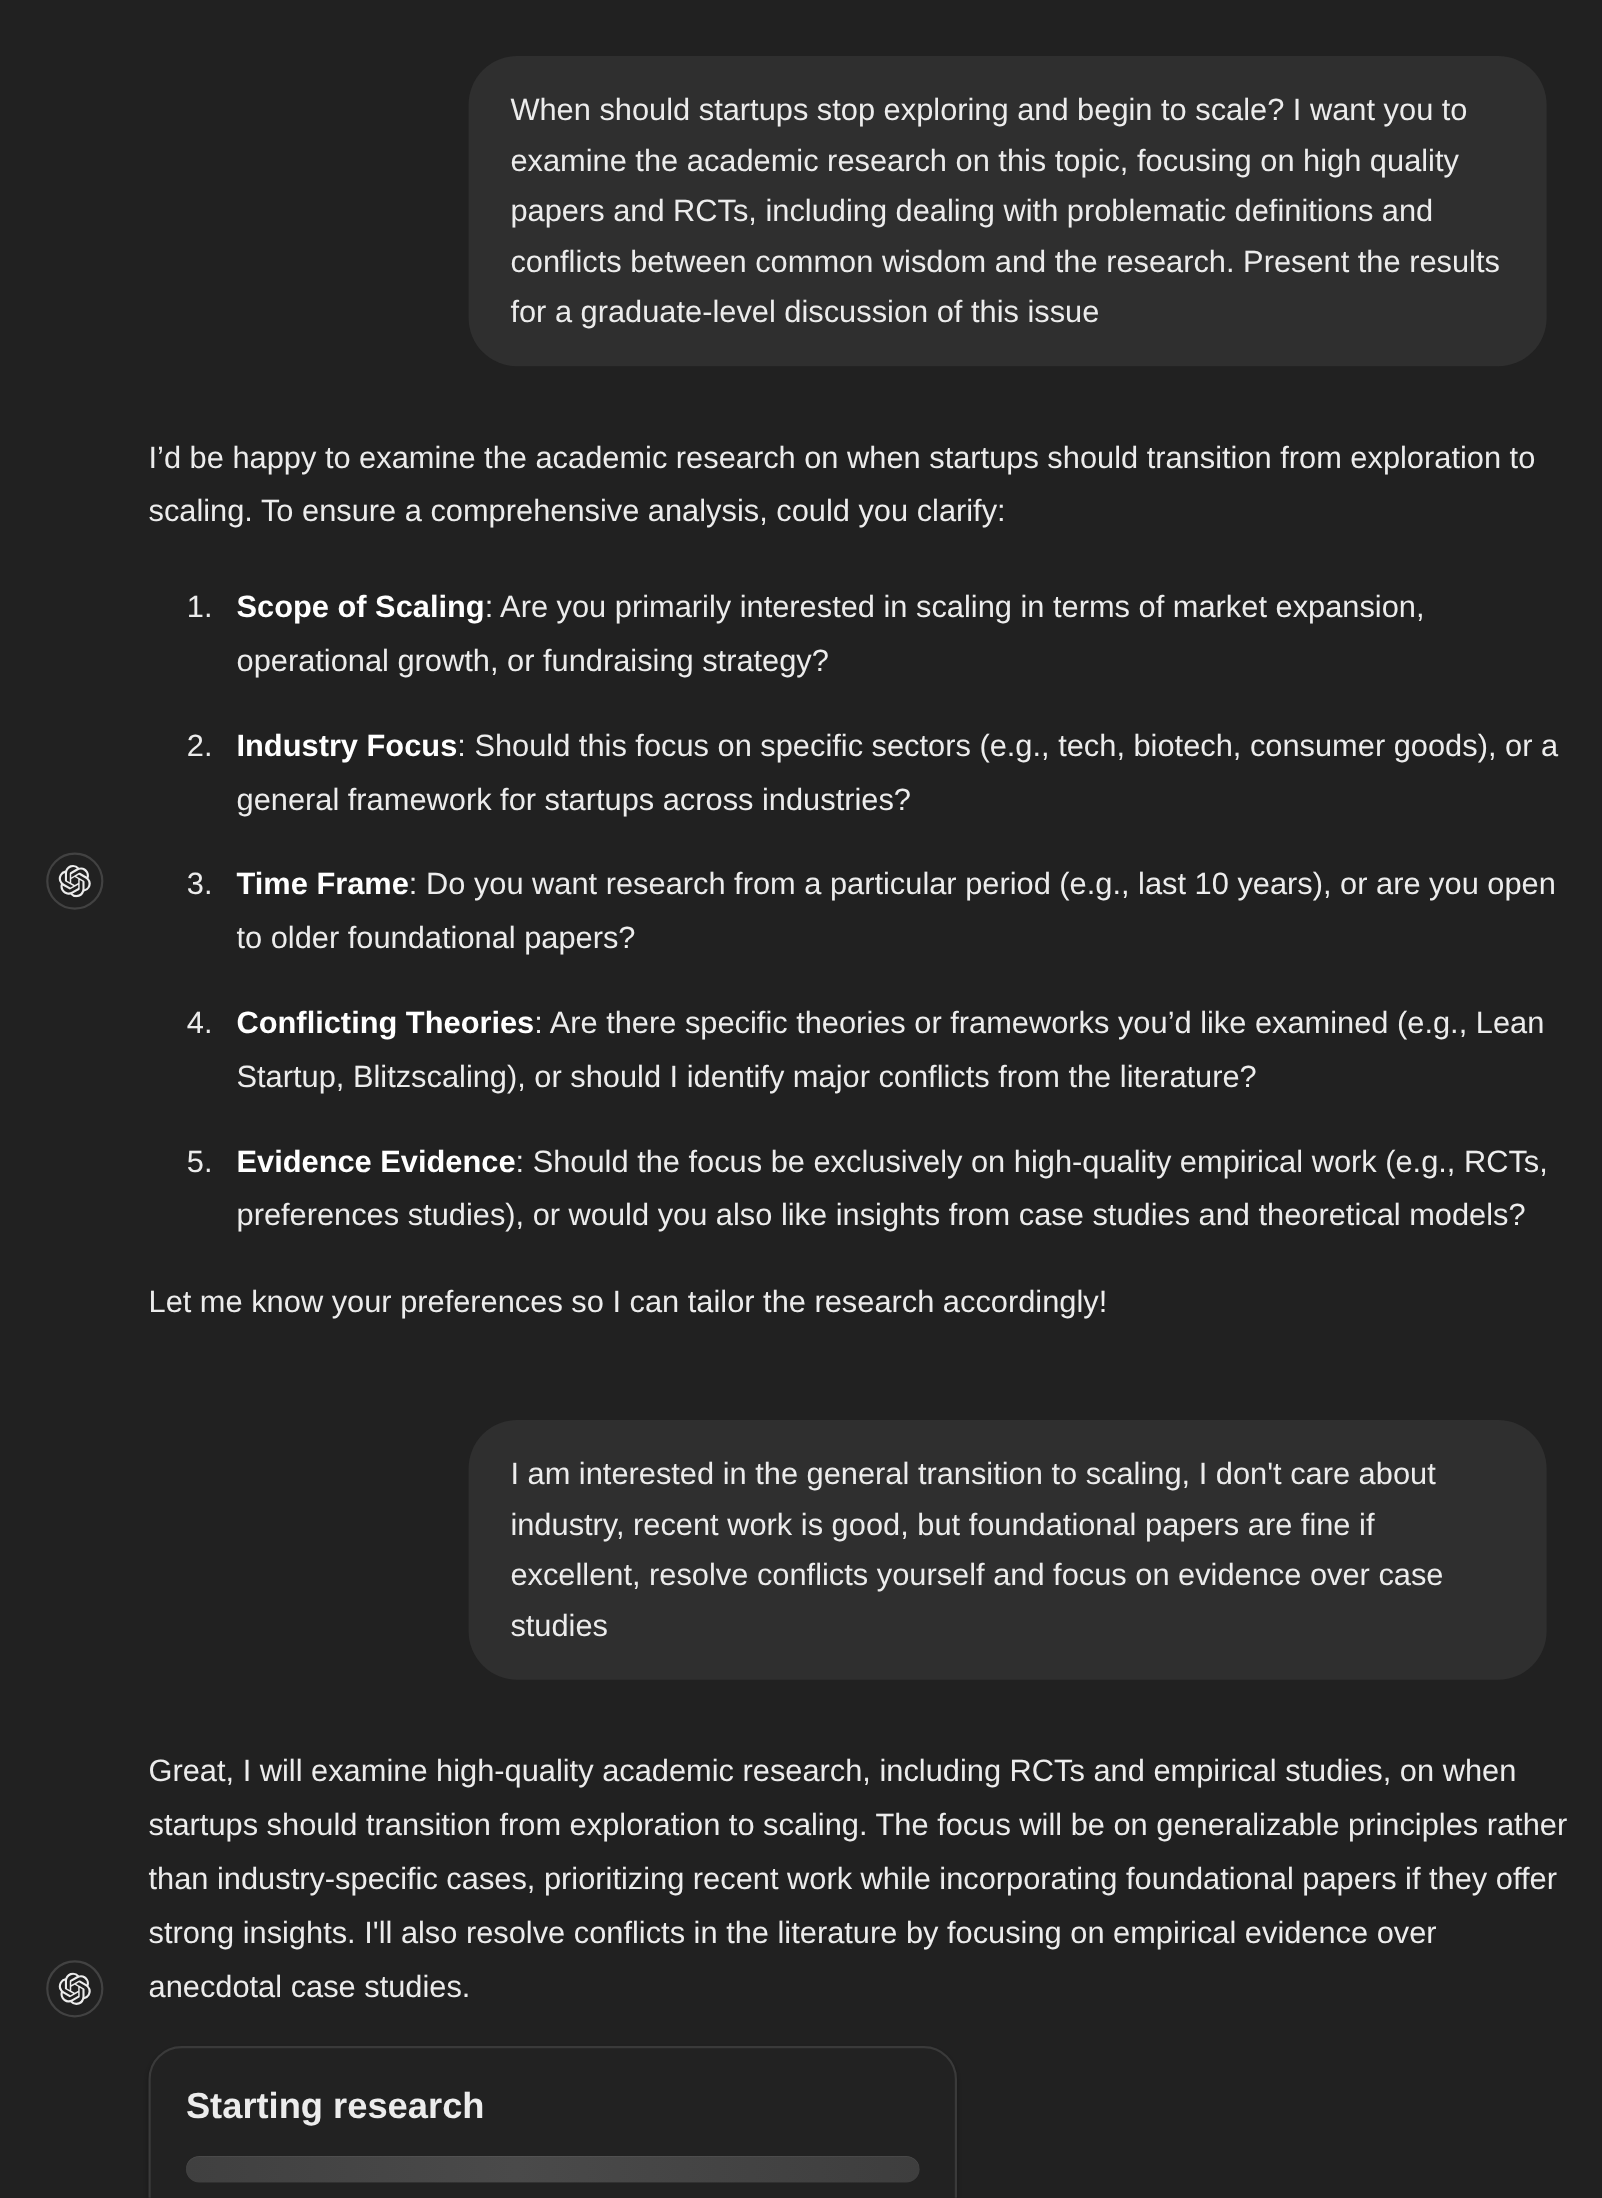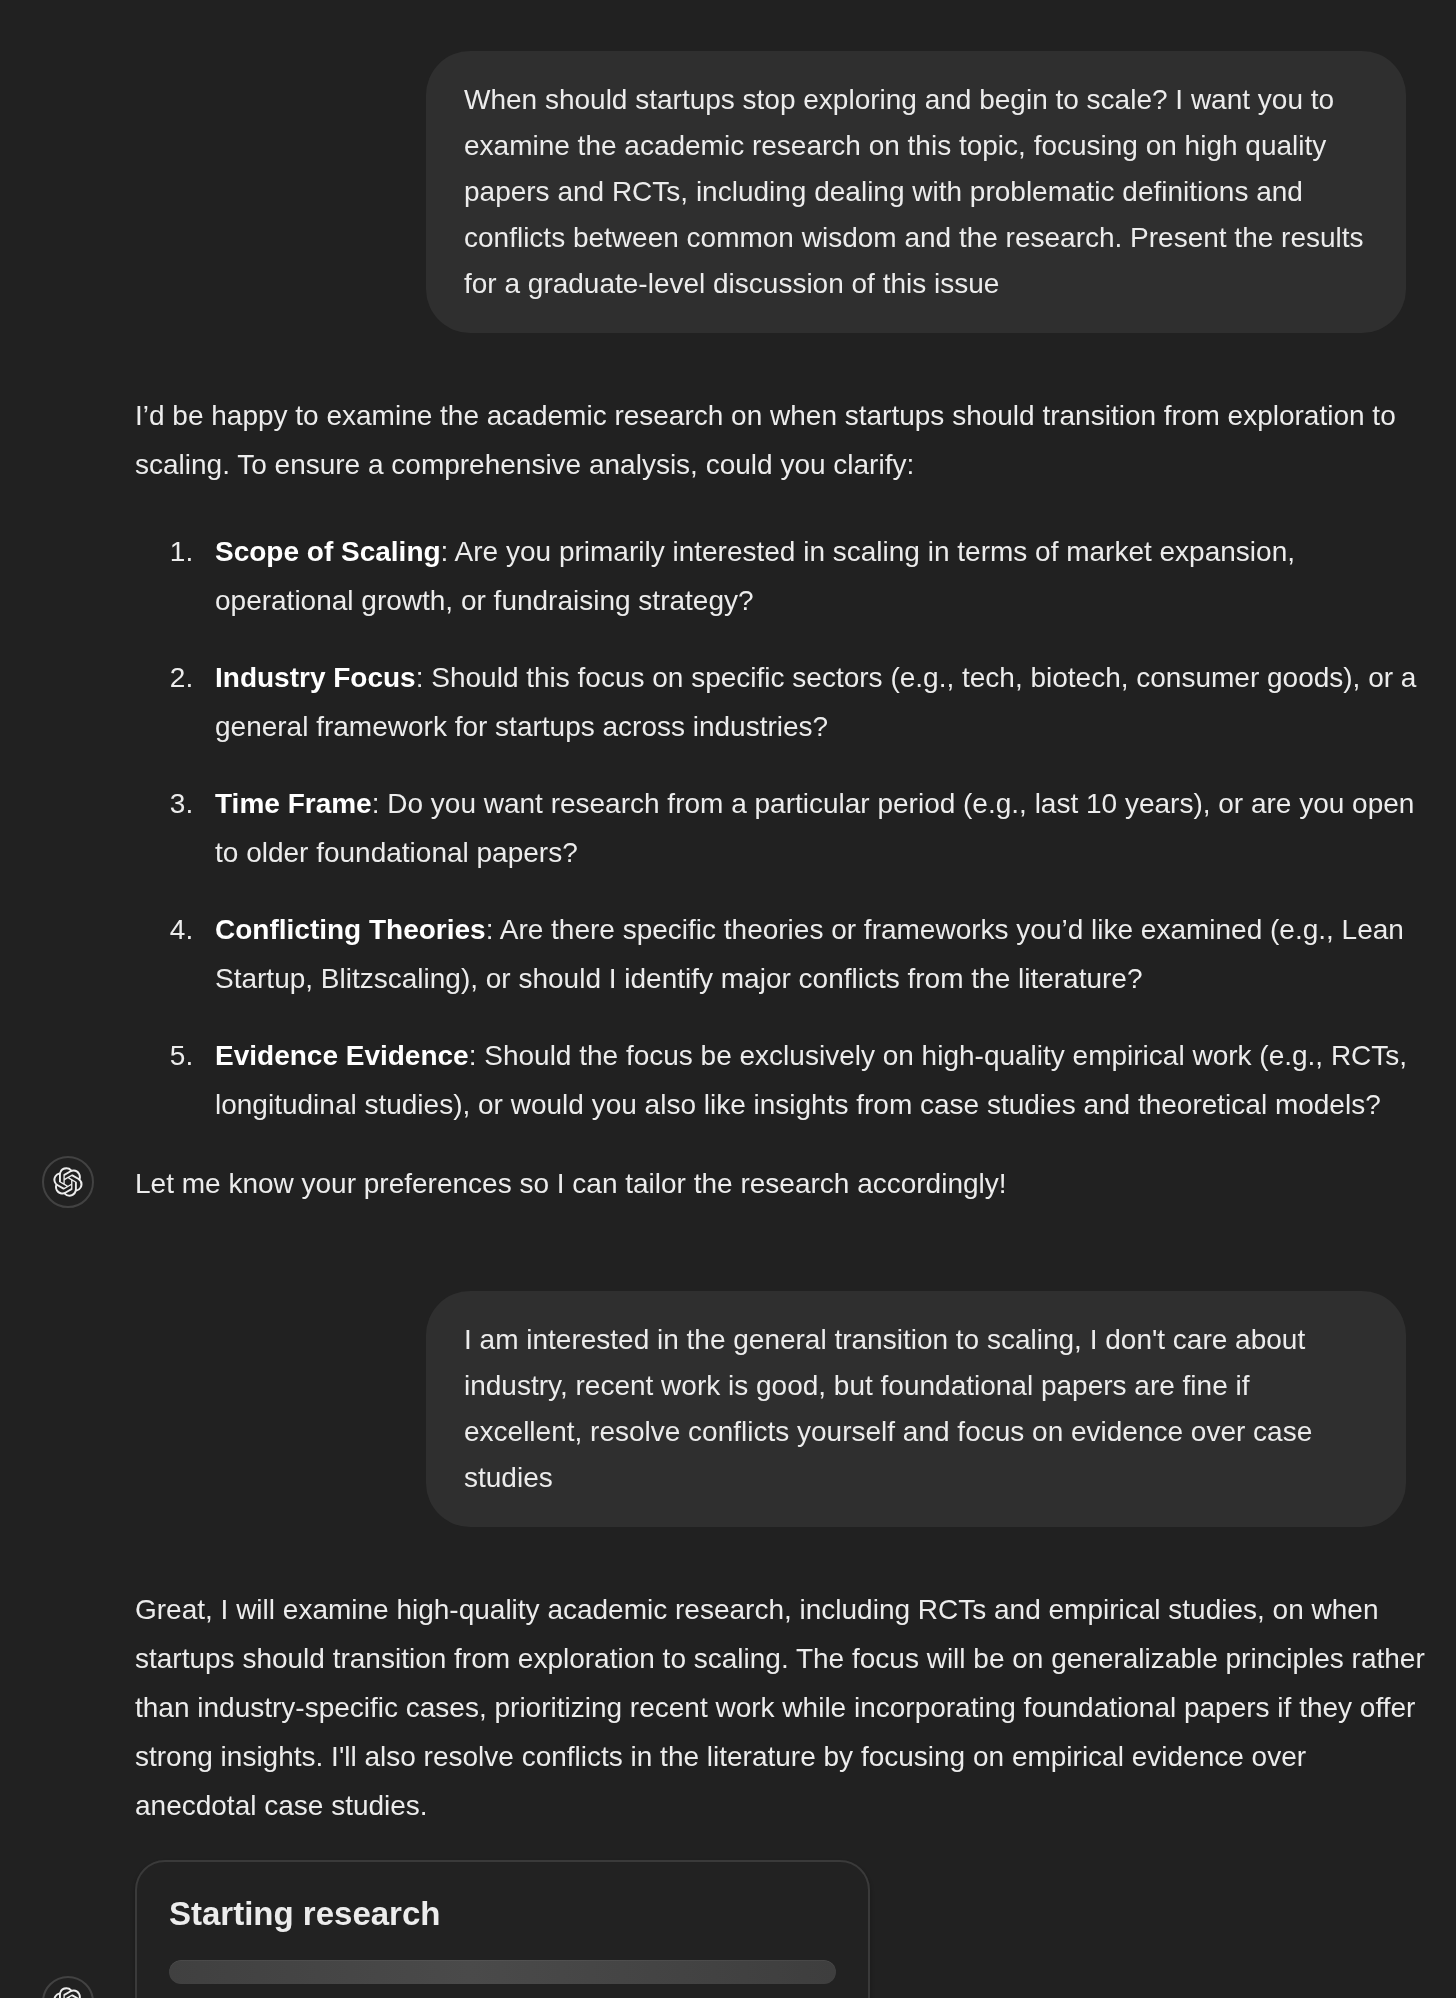--- a/index.html
+++ b/index.html
@@ -29,21 +29,21 @@
     border-radius: 44px;
     padding: 26px 38px;
     max-width: 980px;
     line-height: 46px;
     color: #ececec;
     margin-top: 25px;
   }
   
   .row-assistant {
     display: flex;
-    align-items: flex-end;
+    align-items: center;
     padding-left: 42px;
     margin-top: 58px;
   }
   .avatar {
     flex: 0 0 auto;
     width: 52px;
     height: 52px;
     border: 2px solid #424242;
     border-radius: 50%;
     display: flex;
@@ -129,21 +129,21 @@
         <li>
           <strong>Industry Focus</strong><span>: Should this focus on specific sectors (e.g., tech, biotech, consumer goods), or a general framework for startups across industries?</span>
         </li>
         <li>
           <strong>Time Frame</strong><span>: Do you want research from a particular period (e.g., last 10 years), or are you open to older foundational papers?</span>
         </li>
         <li>
           <strong>Conflicting Theories</strong><span>: Are there specific theories or frameworks you’d like examined (e.g., Lean Startup, Blitzscaling), or should I identify major conflicts from the literature?</span>
         </li>
         <li>
-          <strong>Evidence Evidence</strong><span>: Should the focus be exclusively on high-quality empirical work (e.g., RCTs, longitudinal studies), or would you also like insights from case studies and theoretical models?</span>
+          <strong>Evidence Evidence</strong><span>: Should the focus be exclusively on high-quality empirical work (e.g., RCTs, preferences studies), or would you also like insights from case studies and theoretical models?</span>
         </li>
       </ol>
       <p class="para">Let me know your preferences so I can tailor the research accordingly!</p>
     </div>
   </div>
 
   <div class="row-user user-row-2">
     <div class="bubble">I am interested in the general transition to scaling, I don't care about industry, recent work is good, but foundational papers are fine if excellent, resolve conflicts yourself and focus on evidence over case studies</div>
   </div>
 

